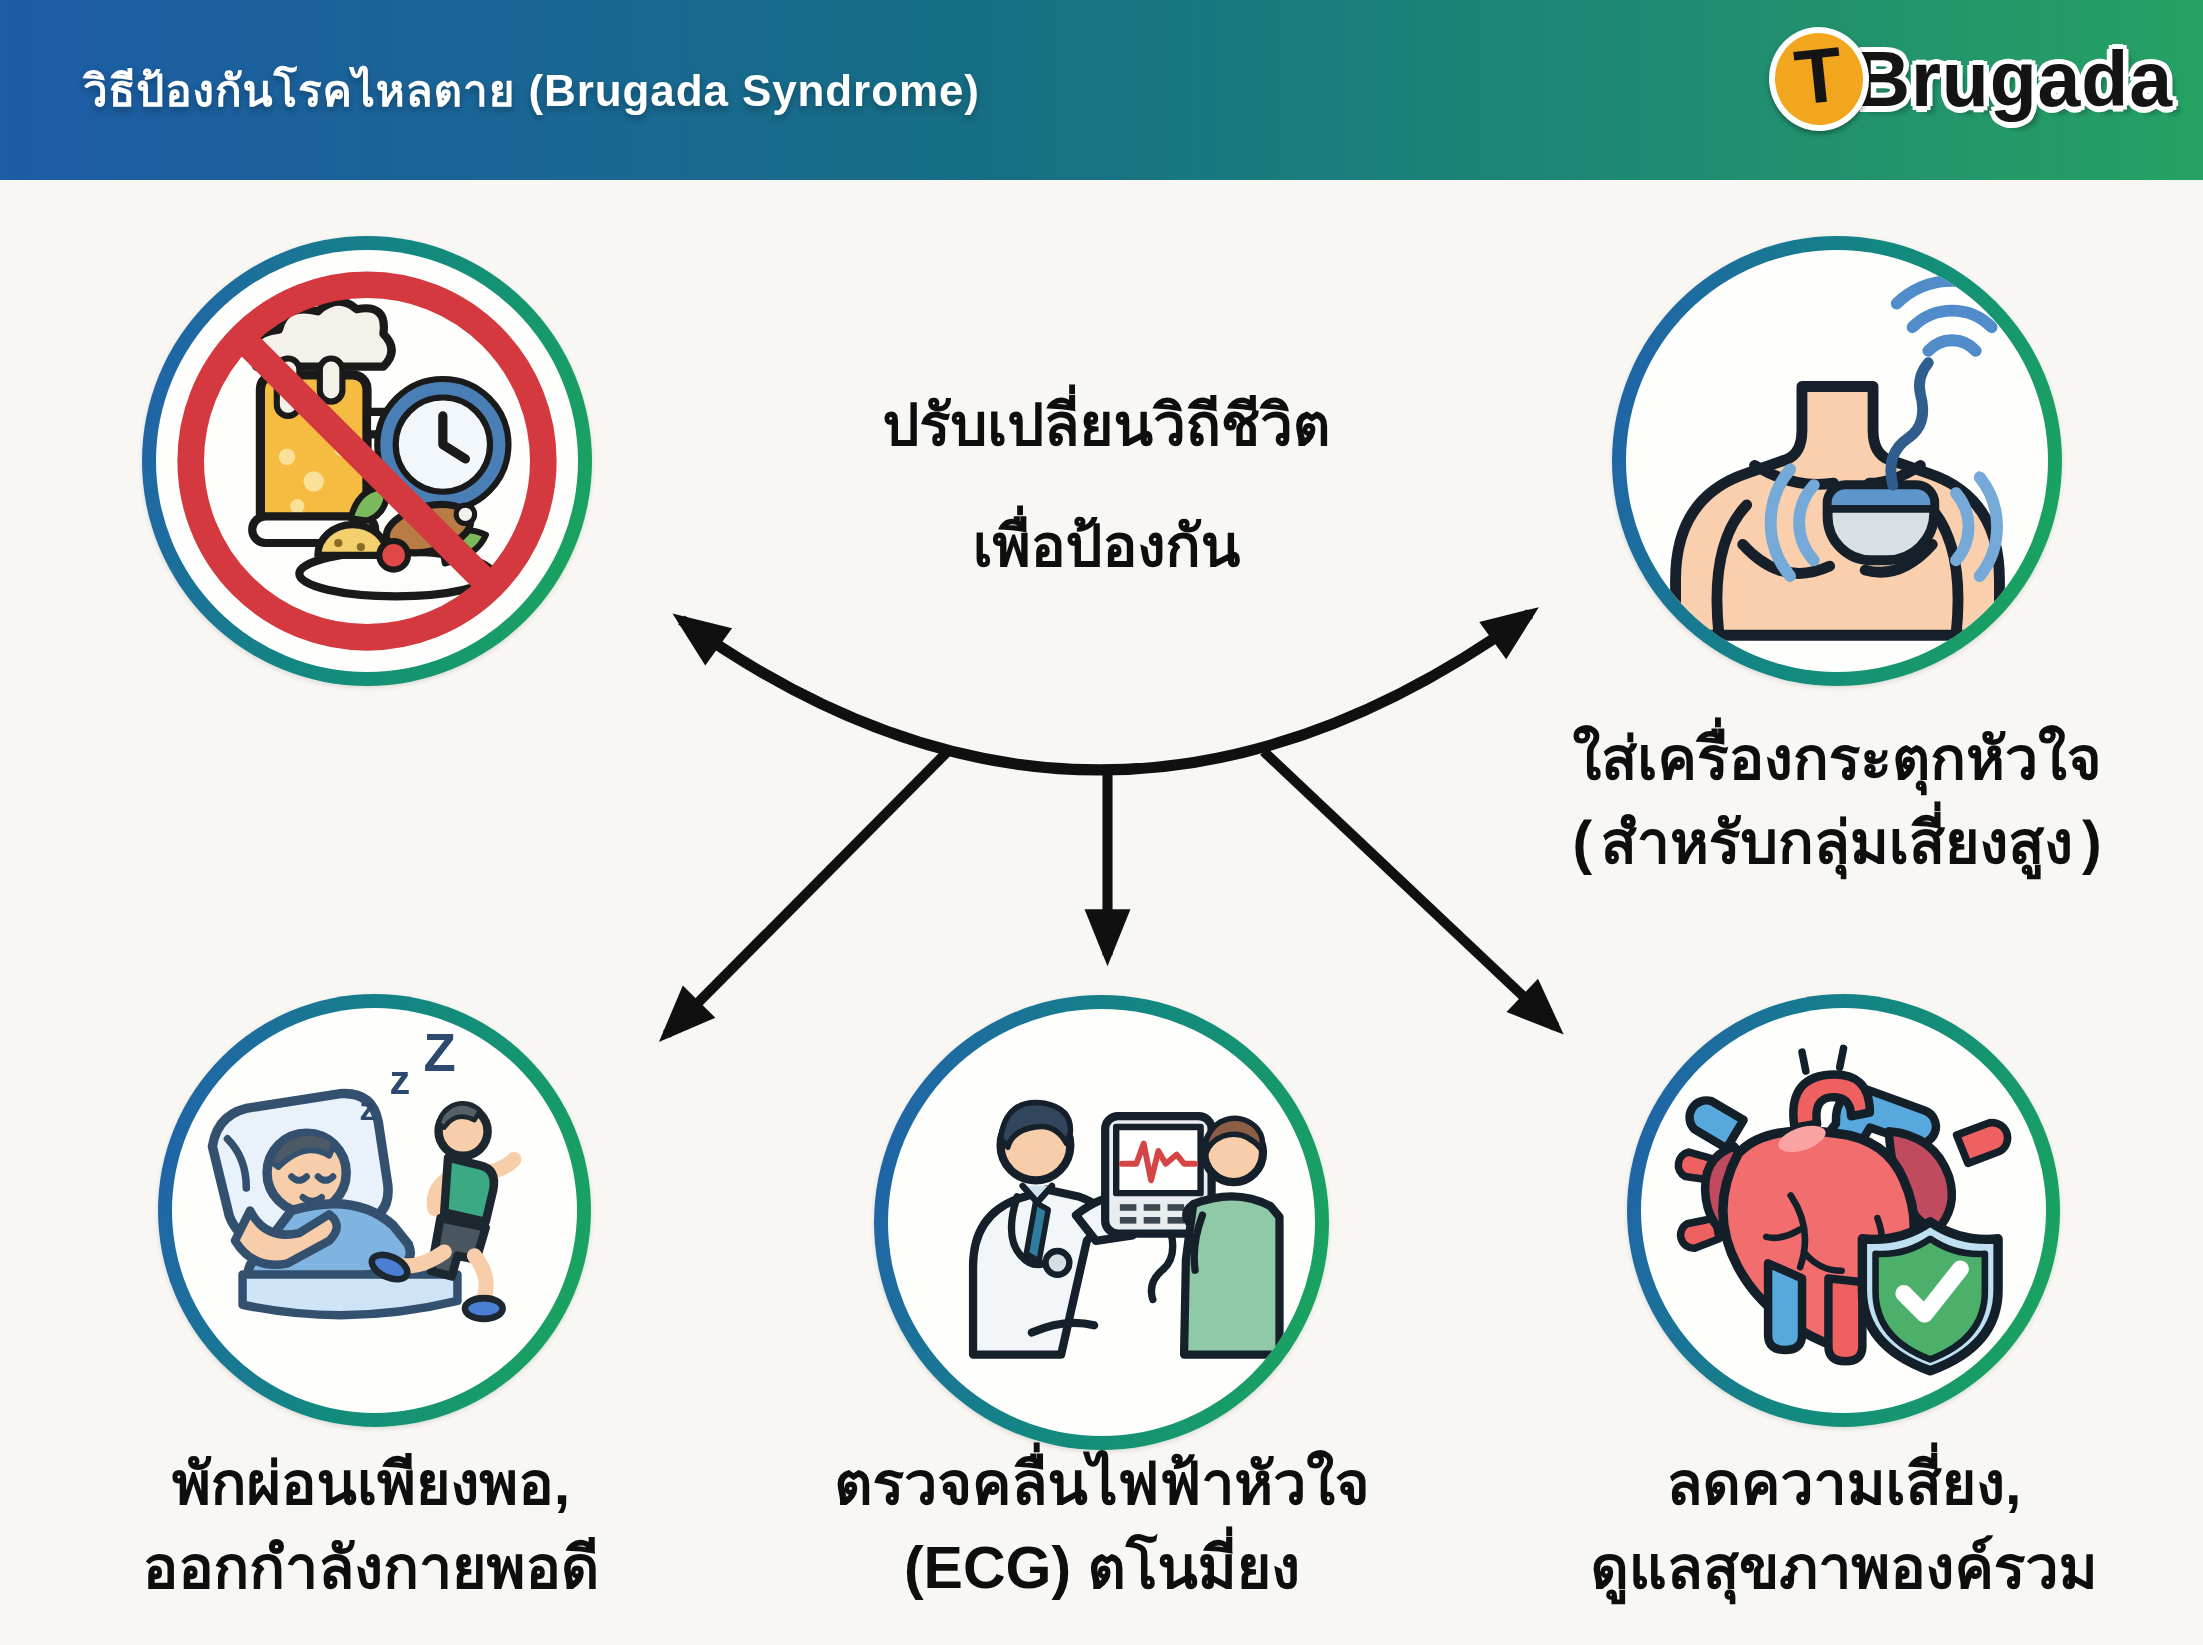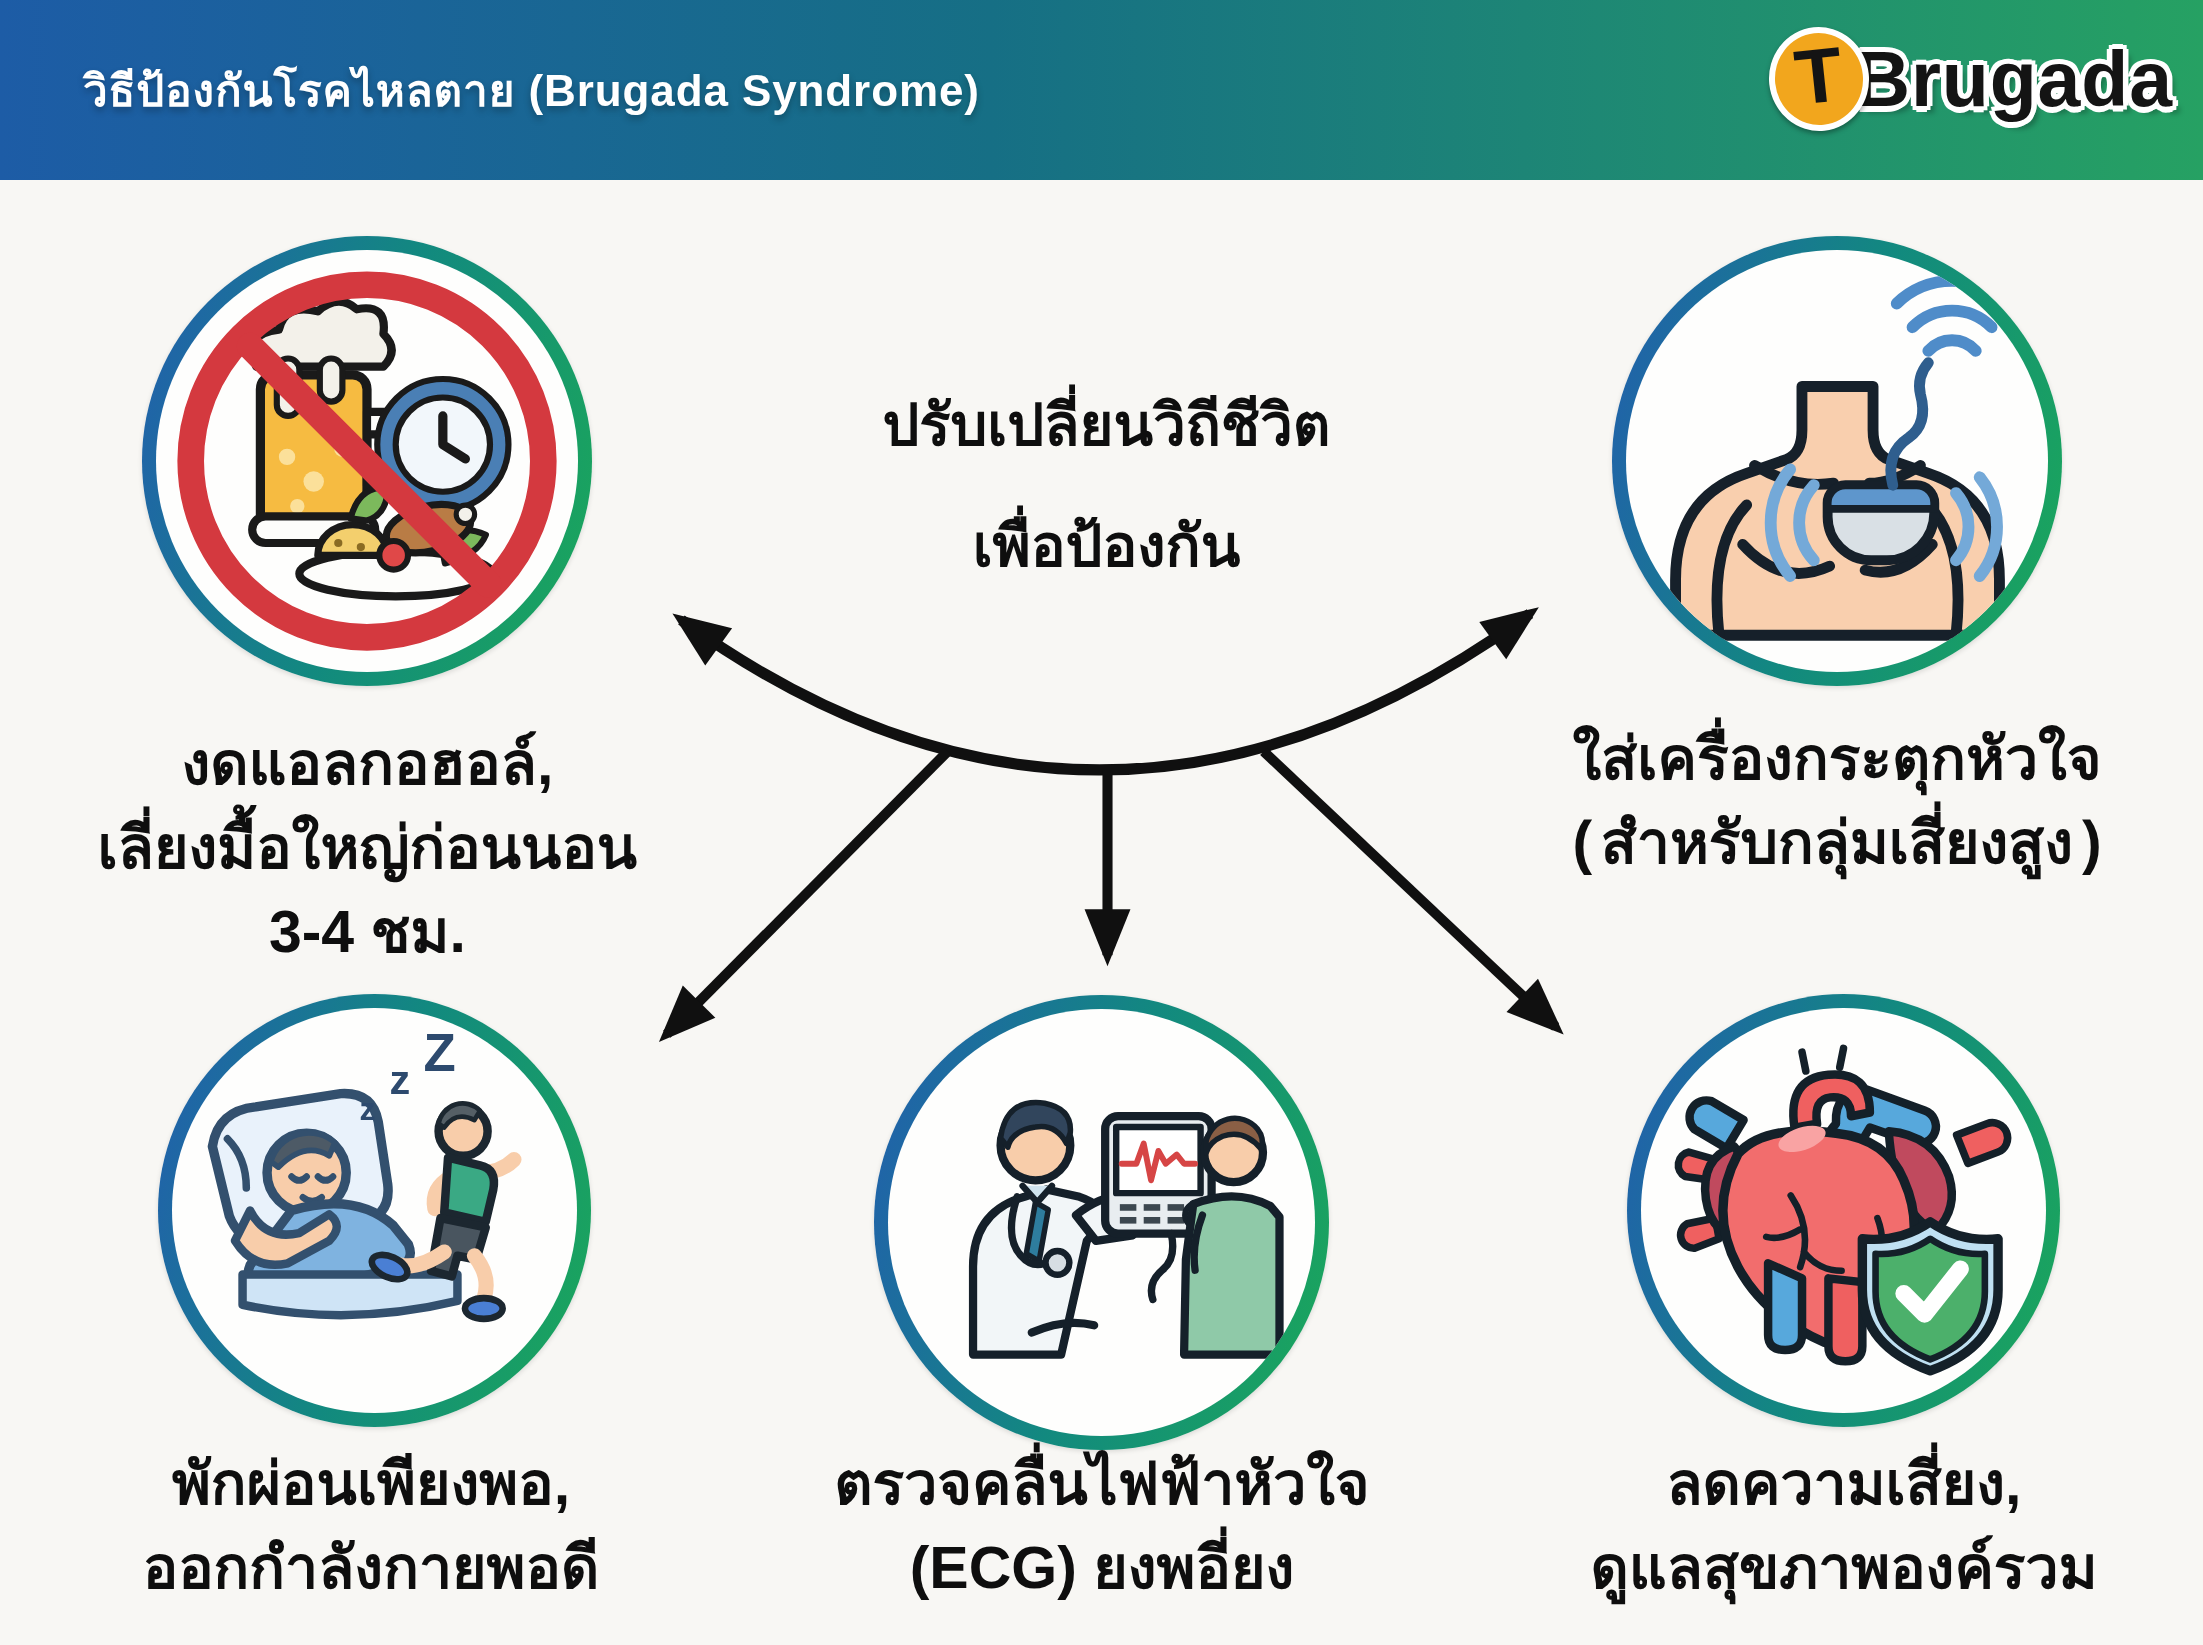--- a/index.html
+++ b/index.html
@@ -103,25 +103,20 @@
           <ellipse cx="130" cy="133" rx="21" ry="11" fill="#b97c45" stroke="#1a1a1a" stroke-width="3.5" transform="rotate(-14 130 133)"></ellipse>
           <circle cx="148" cy="126" r="4.5" fill="#f3f1ea" stroke="#1a1a1a" stroke-width="2.5"></circle>
           <circle cx="113" cy="146" r="7" fill="#e04848" stroke="#1a1a1a" stroke-width="3"></circle>
 
           <circle cx="100" cy="100" r="86" fill="none" stroke="#d4393f" stroke-width="13"></circle>
           <line x1="43" y1="44" x2="159" y2="160" stroke="#d4393f" stroke-width="13"></line>
         </g>
       </svg>
     </div>
   </div>
-  <div class="label" style="left:18.4px;top:722px;width:698px;">
-    <div>งดแอลกอฮอล์,</div>
-    <div>เลี่ยงมื้อใหญ่ก่อนนอน</div>
-    <div>3-4 ชม.</div>
-  </div>
 
   <div class="ring" style="left:1612px;top:236px;width:450px;height:450px;">
     <div class="inner">
       <svg width="395" height="395" viewBox="0 0 200 200">
         <g stroke-linecap="round" stroke-linejoin="round">
           <path d="M18 188 V160 q0 -42 36 -54 l20 -7 q8 -3 8 -15 V62 h36 v22 q0 12 8 15 l20 7 q36 12 36 54 v28 z" fill="#f9cfae" stroke="#16202a" stroke-width="5.5"></path>
           <path d="M40 188 q-5 -46 14 -66" fill="none" stroke="#16202a" stroke-width="5.5"></path>
           <path d="M160 188 q5 -46 -14 -66" fill="none" stroke="#16202a" stroke-width="5.5"></path>
           <path d="M58 102 q20 12 40 9" fill="none" stroke="#16202a" stroke-width="5.5"></path>
           <path d="M142 102 q-14 9 -26 9" fill="none" stroke="#16202a" stroke-width="5.5"></path>
@@ -231,21 +226,21 @@
           <circle cx="172" cy="62" r="16" fill="#f8cdaa" stroke="#15202a" stroke-width="4.5"></circle>
           <path d="M157 56 a16 16 0 0 1 28 -7 q4 5 2 11 q-9 -11 -21 -7 q-7 3 -9 9 z" fill="#8a5f45" stroke="#15202a" stroke-width="3"></path>
           <path d="M150 90 q23 -9 42 1 l5 6 v75 h-52 l1 -52 z" fill="#8fc9a8" stroke="#15202a" stroke-width="4.5"></path>
           <path d="M155 96 q-6 16 -4 30" fill="none" stroke="#15202a" stroke-width="4"></path>
         </g>
       </svg>
     </div>
   </div>
   <div class="label" style="left:753px;top:1442px;width:698px;">
     <div>ตรวจคลื่นไฟฟ้าหัวใจ</div>
-    <div>(ECG) ยงพอี่ยง</div>
+    <div>(ECG) ตโนมี่ยง</div>
   </div>
 
   <div class="ring" style="left:1627px;top:994px;width:433px;height:433px;">
     <div class="inner">
       <svg width="377" height="377" viewBox="0 0 200 200">
         <g stroke-linecap="round" stroke-linejoin="round">
 
           <path d="M30 42 l17 10 -9 15 -17 -10 a9 9 0 0 1 9 -15 z" fill="#57a8dc" stroke="#142029" stroke-width="4.5"></path>
           <path d="M96 54 q-1 -18 17 -18 l30 11 a9 9 0 0 1 -6 17 l-23 -8 q-6 9 -6 16 l-20 0 q2 -12 8 -18 z" fill="#57a8dc" stroke="#142029" stroke-width="4.5"></path>
           <path d="M160 60 l16 -6 a8 8 0 0 1 6 15 l-16 6 z" fill="#ef6060" stroke="#142029" stroke-width="4"></path>

